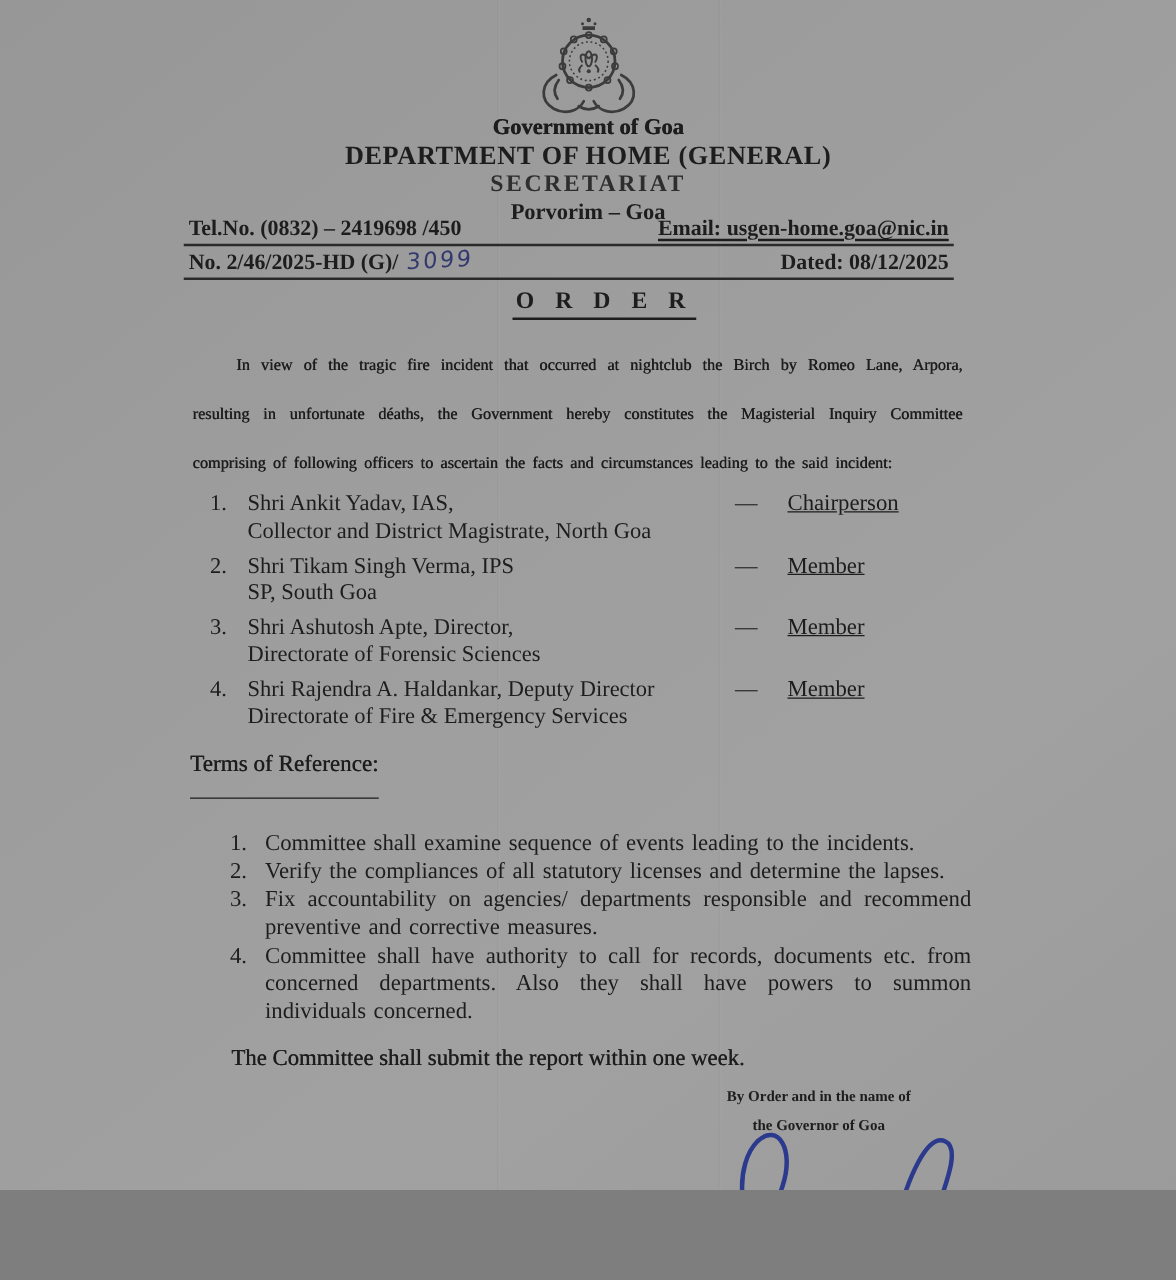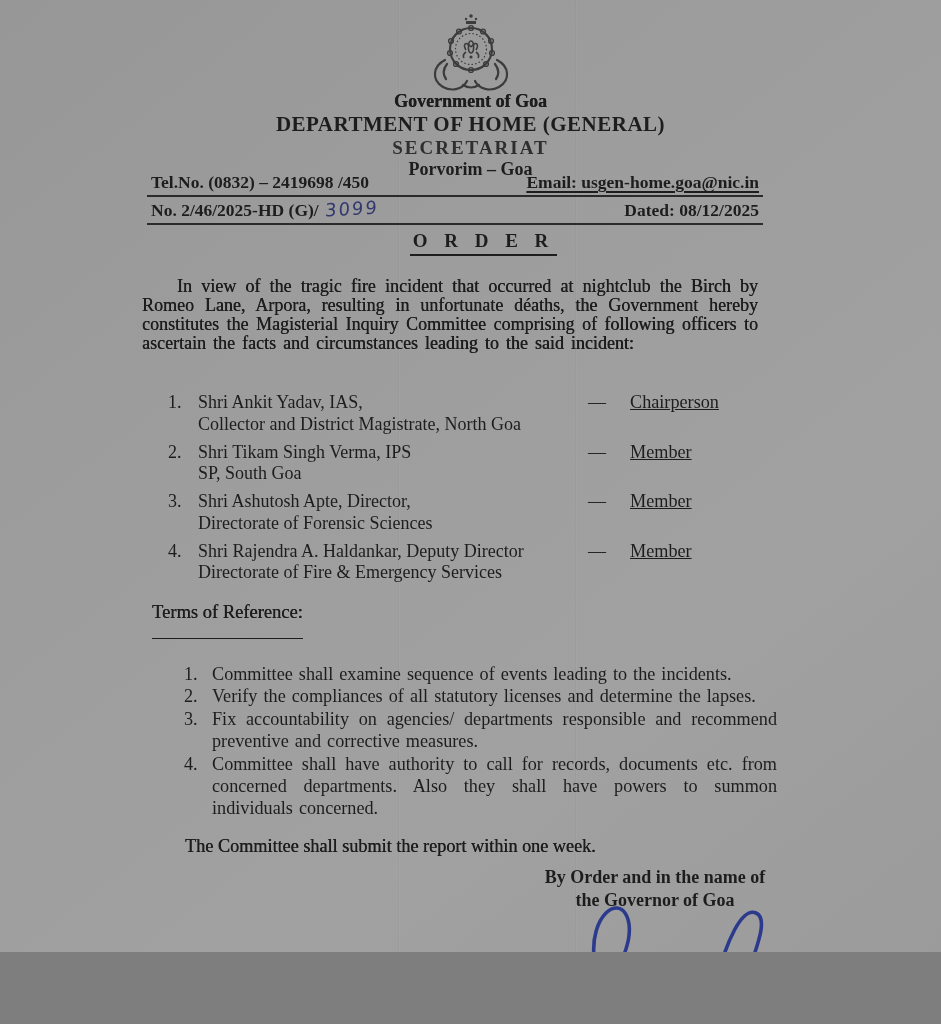--- a/index.html
+++ b/index.html
@@ -34,22 +34,22 @@
   .hand{
     font-family:"DejaVu Sans",sans-serif;font-weight:400;font-size:18px;
     color:#33386f;display:inline-block;transform:rotate(-3deg) skewX(-6deg);
     letter-spacing:2px;margin-left:6px;position:relative;top:-1px;
   }
 
   
   .order-title{position:absolute;top:230px;left:0;width:941px;text-align:center;}
   .order-title span{display:inline-block;font-size:19px;font-weight:700;letter-spacing:6px;
     border-bottom:2.5px solid #1d1d1d;padding:0 3px 2px 3px;margin-left:26px;}
-  .intro{position:absolute;top:259px;left:142px;width:616px;
-    font-size:18px;line-height:19px;text-align:justify;text-indent:35px;word-spacing:2.5px;}
+  .intro{position:absolute;top:259px;left:154px;width:616px;
+    font-size:13px;line-height:39px;text-align:justify;text-indent:35px;word-spacing:2.5px;}
 
   
   .members{position:absolute;top:392px;left:168px;width:600px;}
   .member{display:grid;grid-template-columns:30px 390px 42px auto;
     font-size:18px;line-height:21.5px;margin-bottom:6.5px;}
   .member .num{text-align:left;}
   .member .dash,.member .role{align-self:start;}
   .member .role{font-size:18.2px;text-decoration:underline;}
 
   
@@ -58,21 +58,21 @@
     border-bottom:1.8px solid #1d1d1d;padding-bottom:15px;margin-bottom:24px;text-align:right;}
   .term{display:grid;grid-template-columns:28px auto;font-size:18.2px;line-height:22.4px;
     margin-left:32px;}
   .term .ttext{text-align:justify;word-spacing:1.5px;}
 
   .closing{position:absolute;top:818px;left:150px;width:616px;
     font-size:18.2px;text-indent:35px;}
 
   
   .signoff{position:absolute;top:866px;left:470px;width:370px;text-align:center;
-    font-size:18px;font-weight:700;line-height:23px;}
+    font-size:12px;font-weight:700;line-height:23px;}
   .signature{position:absolute;top:893px;left:576px;width:210px;height:118px;}
   .signer{position:absolute;top:976px;left:470px;width:370px;text-align:center;
     font-size:18.5px;font-weight:700;line-height:23px;}
 </style>
 </head>
 <body>
 
 <div class="page">
   <div class="fold f1"></div>
   <div class="fold f2"></div>

